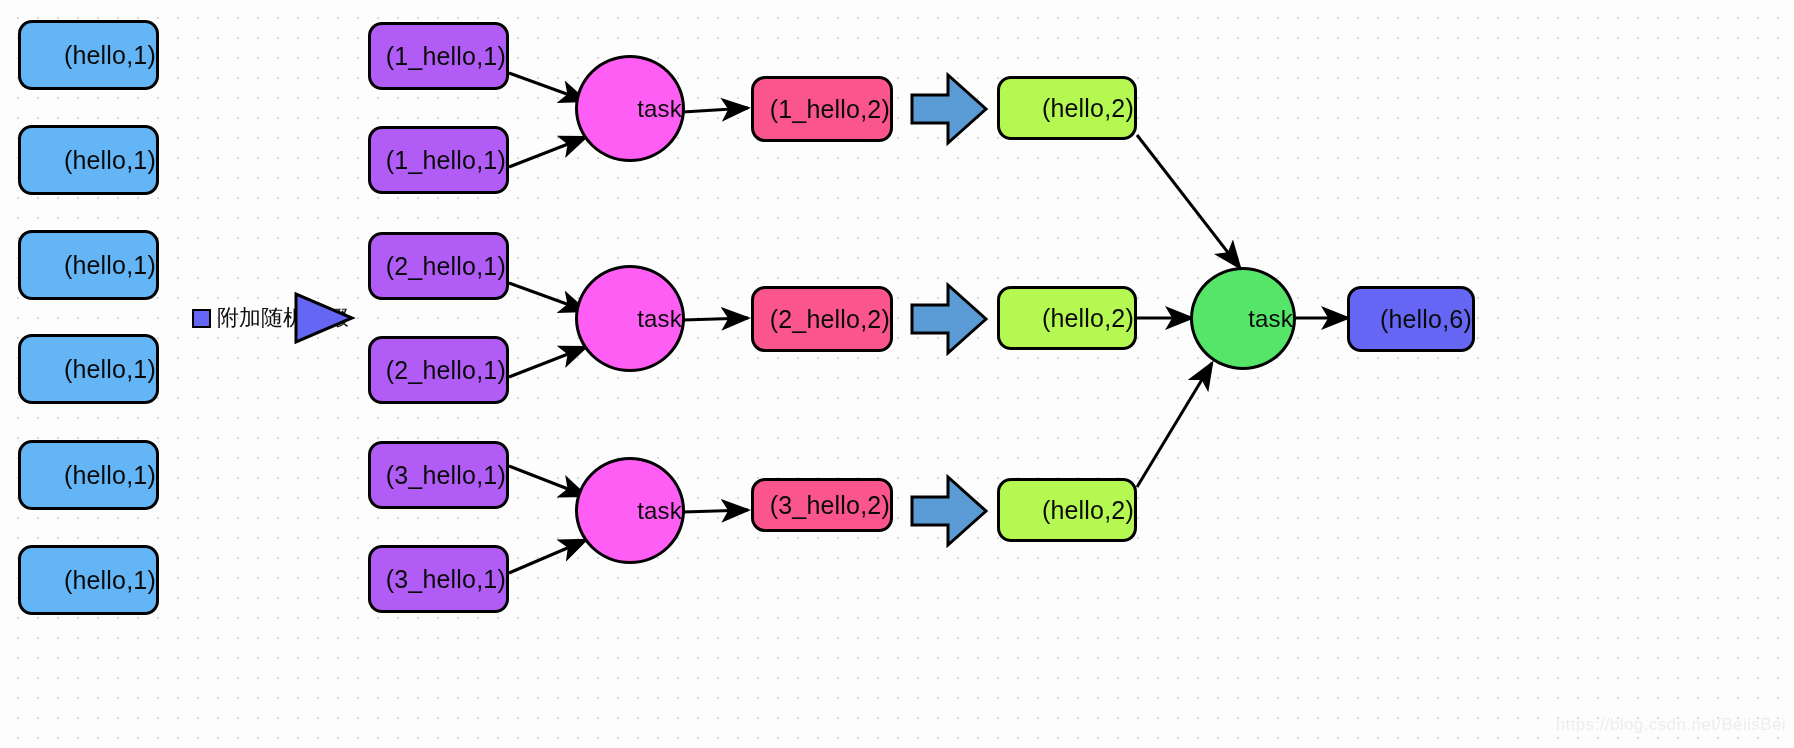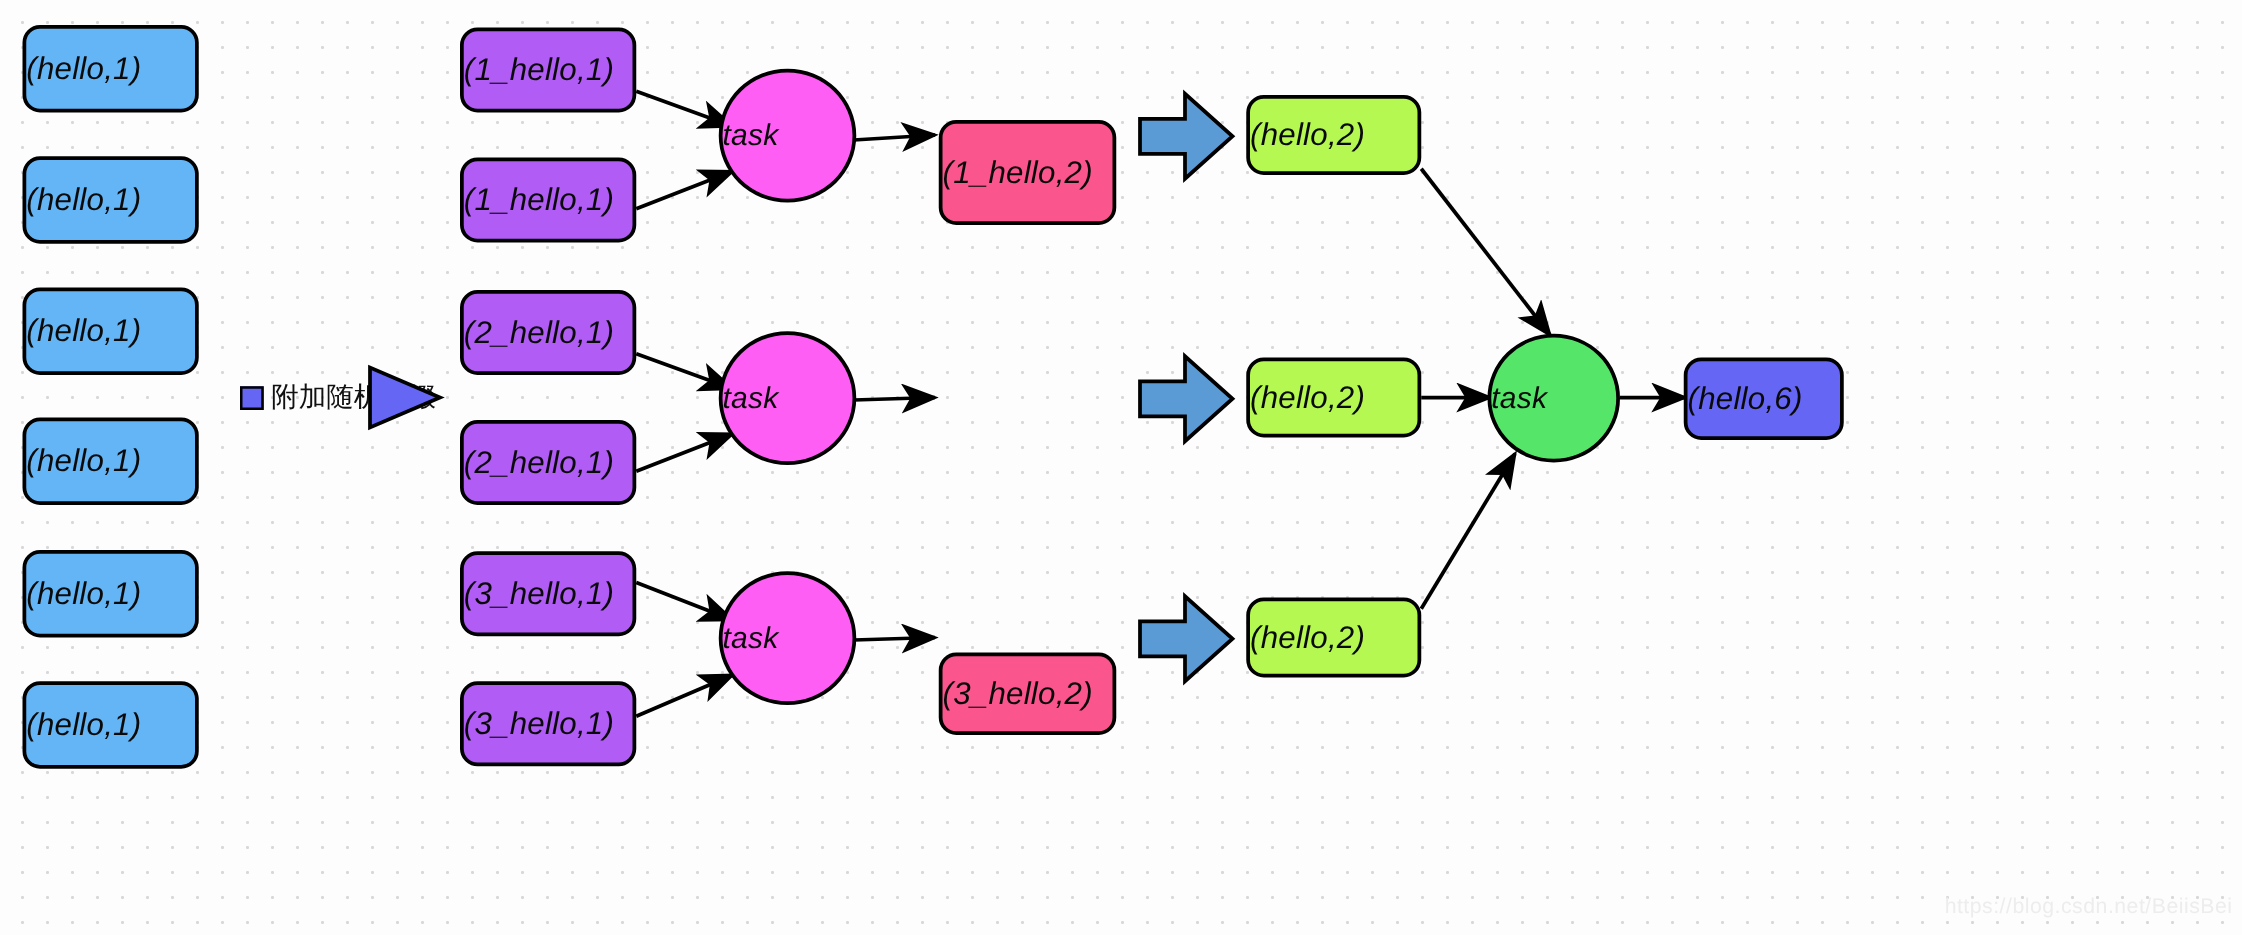--- a/index.html
+++ b/index.html
@@ -27,28 +27,27 @@
     top: 0;
     width: 1794px;
     height: 748px;
     pointer-events: none;
   }
   .node {
     position: absolute;
     box-sizing: border-box;
     display: flex;
     align-items: center;
-    justify-content: flex-start;
+    justify-content: flex-end;
     border: 3px solid #000000;
     color: #0a0a0a;
     font-size: 25px;
     letter-spacing: 0.2px;
     white-space: nowrap;
     user-select: none;
-    font-style: italic;
   }
   .rect {
     border-radius: 14px;
   }
   .circle {
     border-radius: 50%;
     font-size: 24px;
   }
   .legend {
     position: absolute;
@@ -161,24 +160,27 @@
   <div class="node circle" style="left:575px; top:55px; width:110px; height:107px; background:#ff5ef4;">
     <span>task</span>
   </div>
   <div class="node circle" style="left:575px; top:265px; width:110px; height:107px; background:#ff5ef4;">
     <span>task</span>
   </div>
   <div class="node circle" style="left:575px; top:457px; width:110px; height:107px; background:#ff5ef4;">
     <span>task</span>
   </div>
 
-  <div class="node rect" style="left:751px; top:76px; width:142px; height:84px; background:#fa558c;margin-top:20px;">
+  <div class="node rect" style="left:751px; top:76px; width:142px; height:66px; background:#fa558c;">
     <span>(1_hello,2)</span>
   </div>
-  <div class="node rect" style="left:751px; top:478px; width:142px; height:66px; background:#fa558c;margin-top:44px;">
+  <div class="node rect" style="left:751px; top:286px; width:142px; height:66px; background:#fa558c;">
+    <span>(2_hello,2)</span>
+  </div>
+  <div class="node rect" style="left:751px; top:478px; width:142px; height:54px; background:#fa558c;">
     <span>(3_hello,2)</span>
   </div>
 
   <svg class="svg-layer" viewBox="0 0 1794 748" xmlns="http://www.w3.org/2000/svg">
     <g fill="#5b9bd5" stroke="#000000" stroke-width="3" stroke-linejoin="miter">
       <polygon points="912,95 948,95 948,75 986,109 948,143 948,123 912,123"></polygon>
       <polygon points="912,305 948,305 948,285 986,319 948,353 948,333 912,333"></polygon>
       <polygon points="912,497 948,497 948,477 986,511 948,545 948,525 912,525"></polygon>
     </g>
   </svg>

